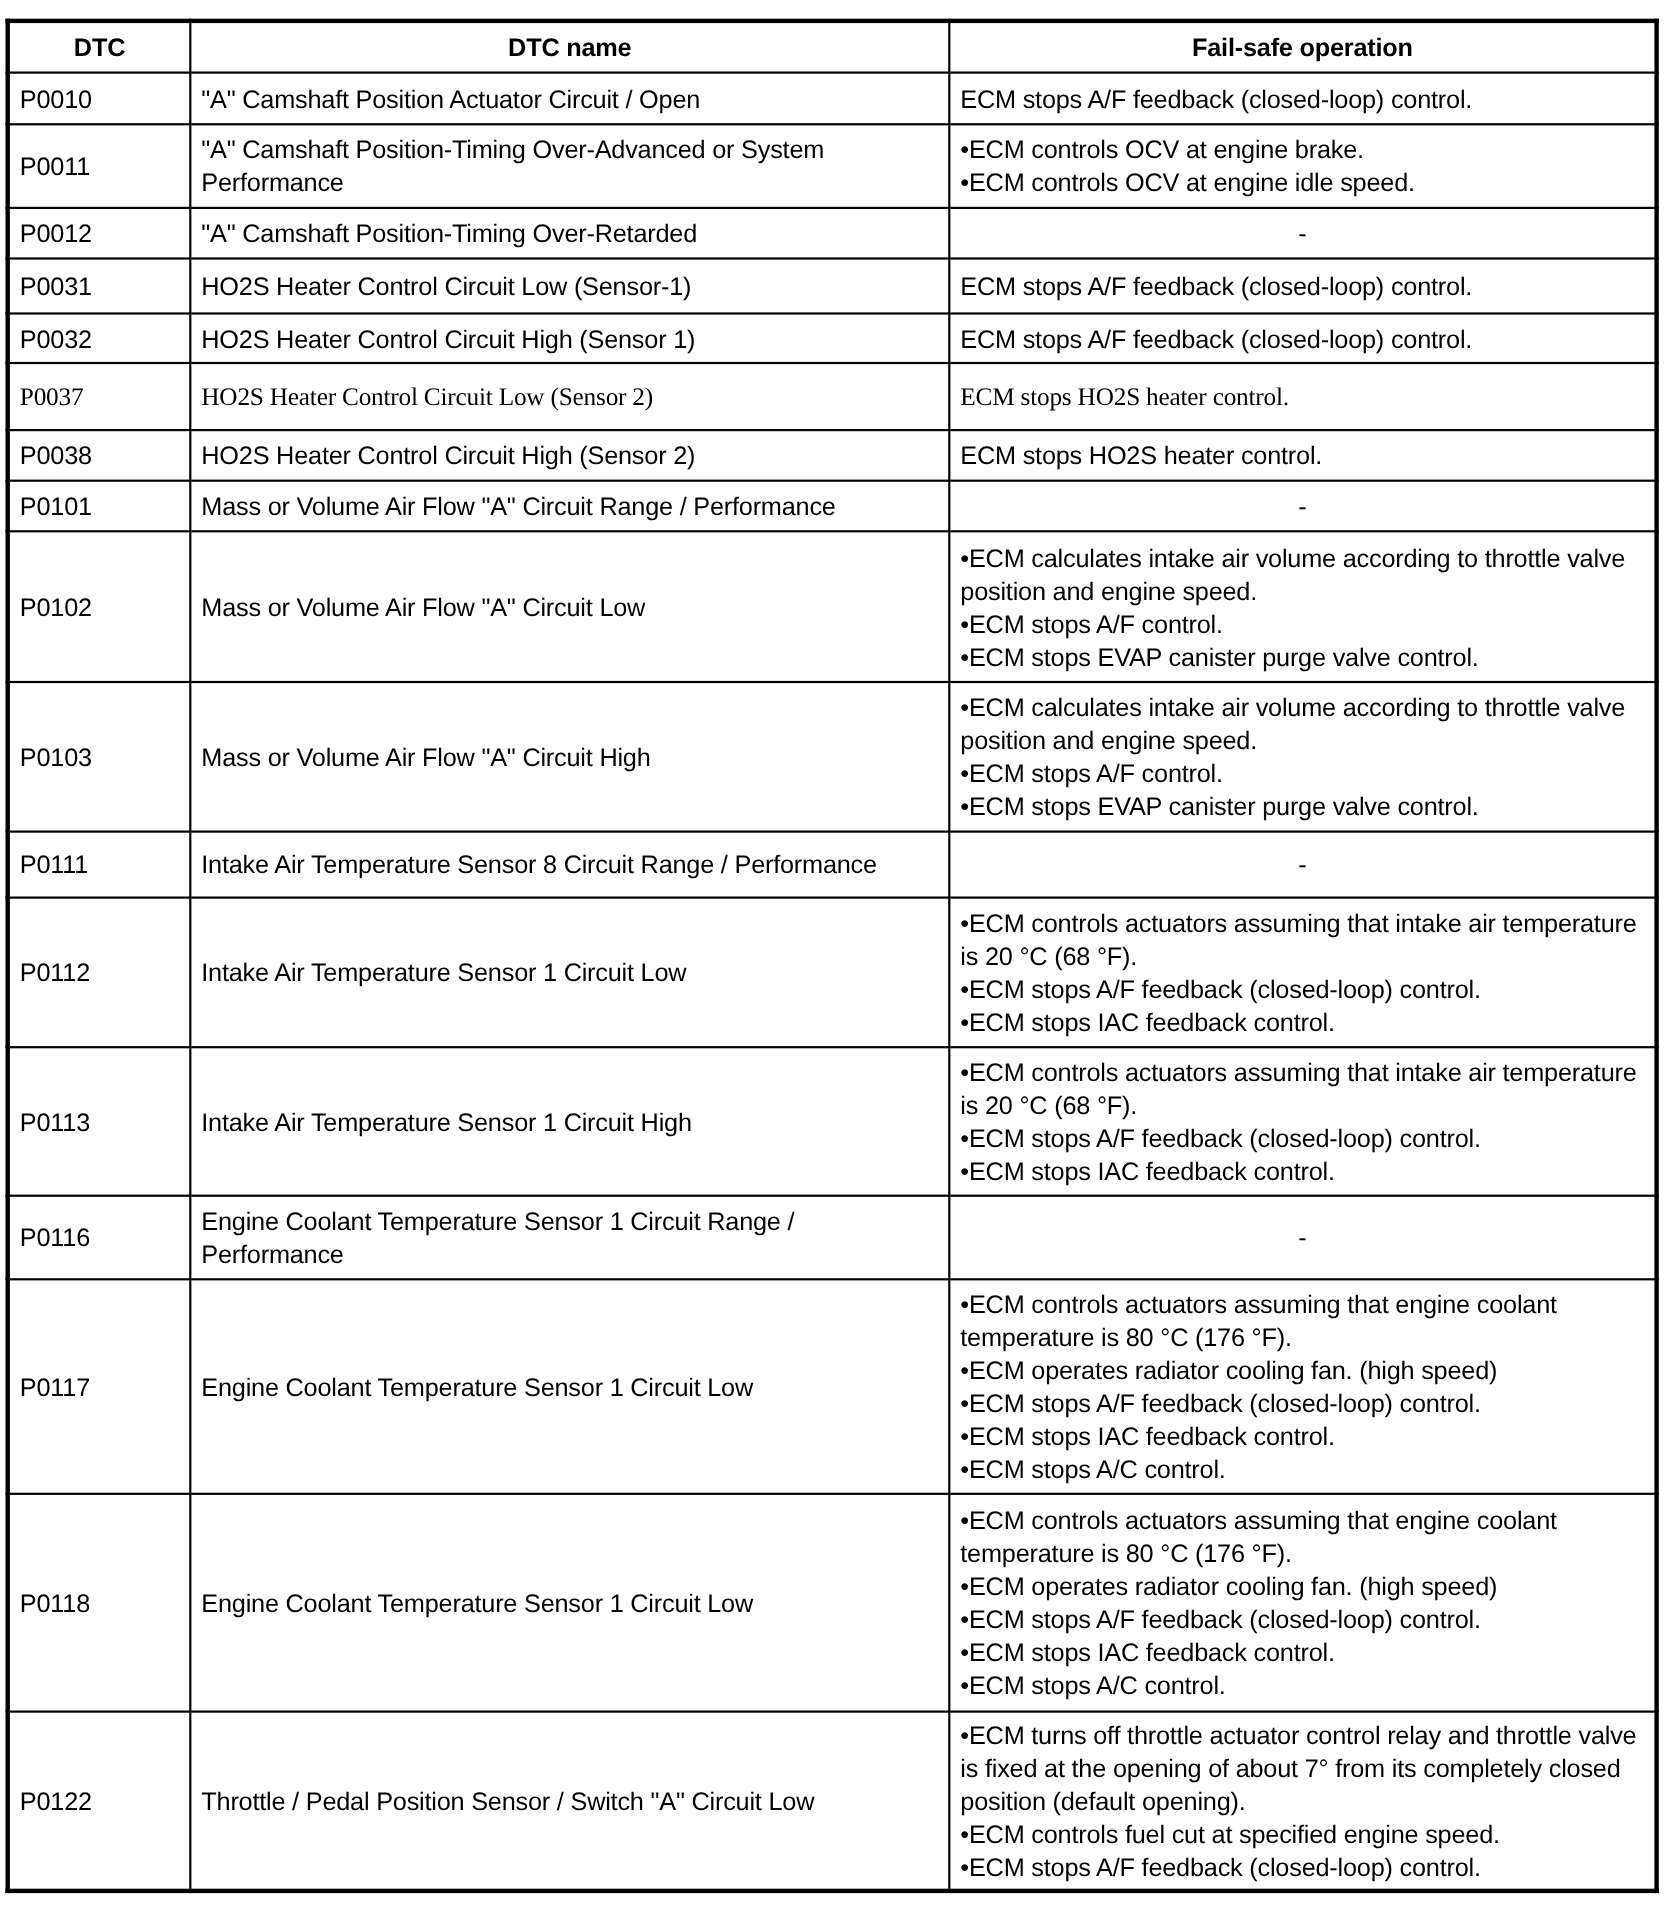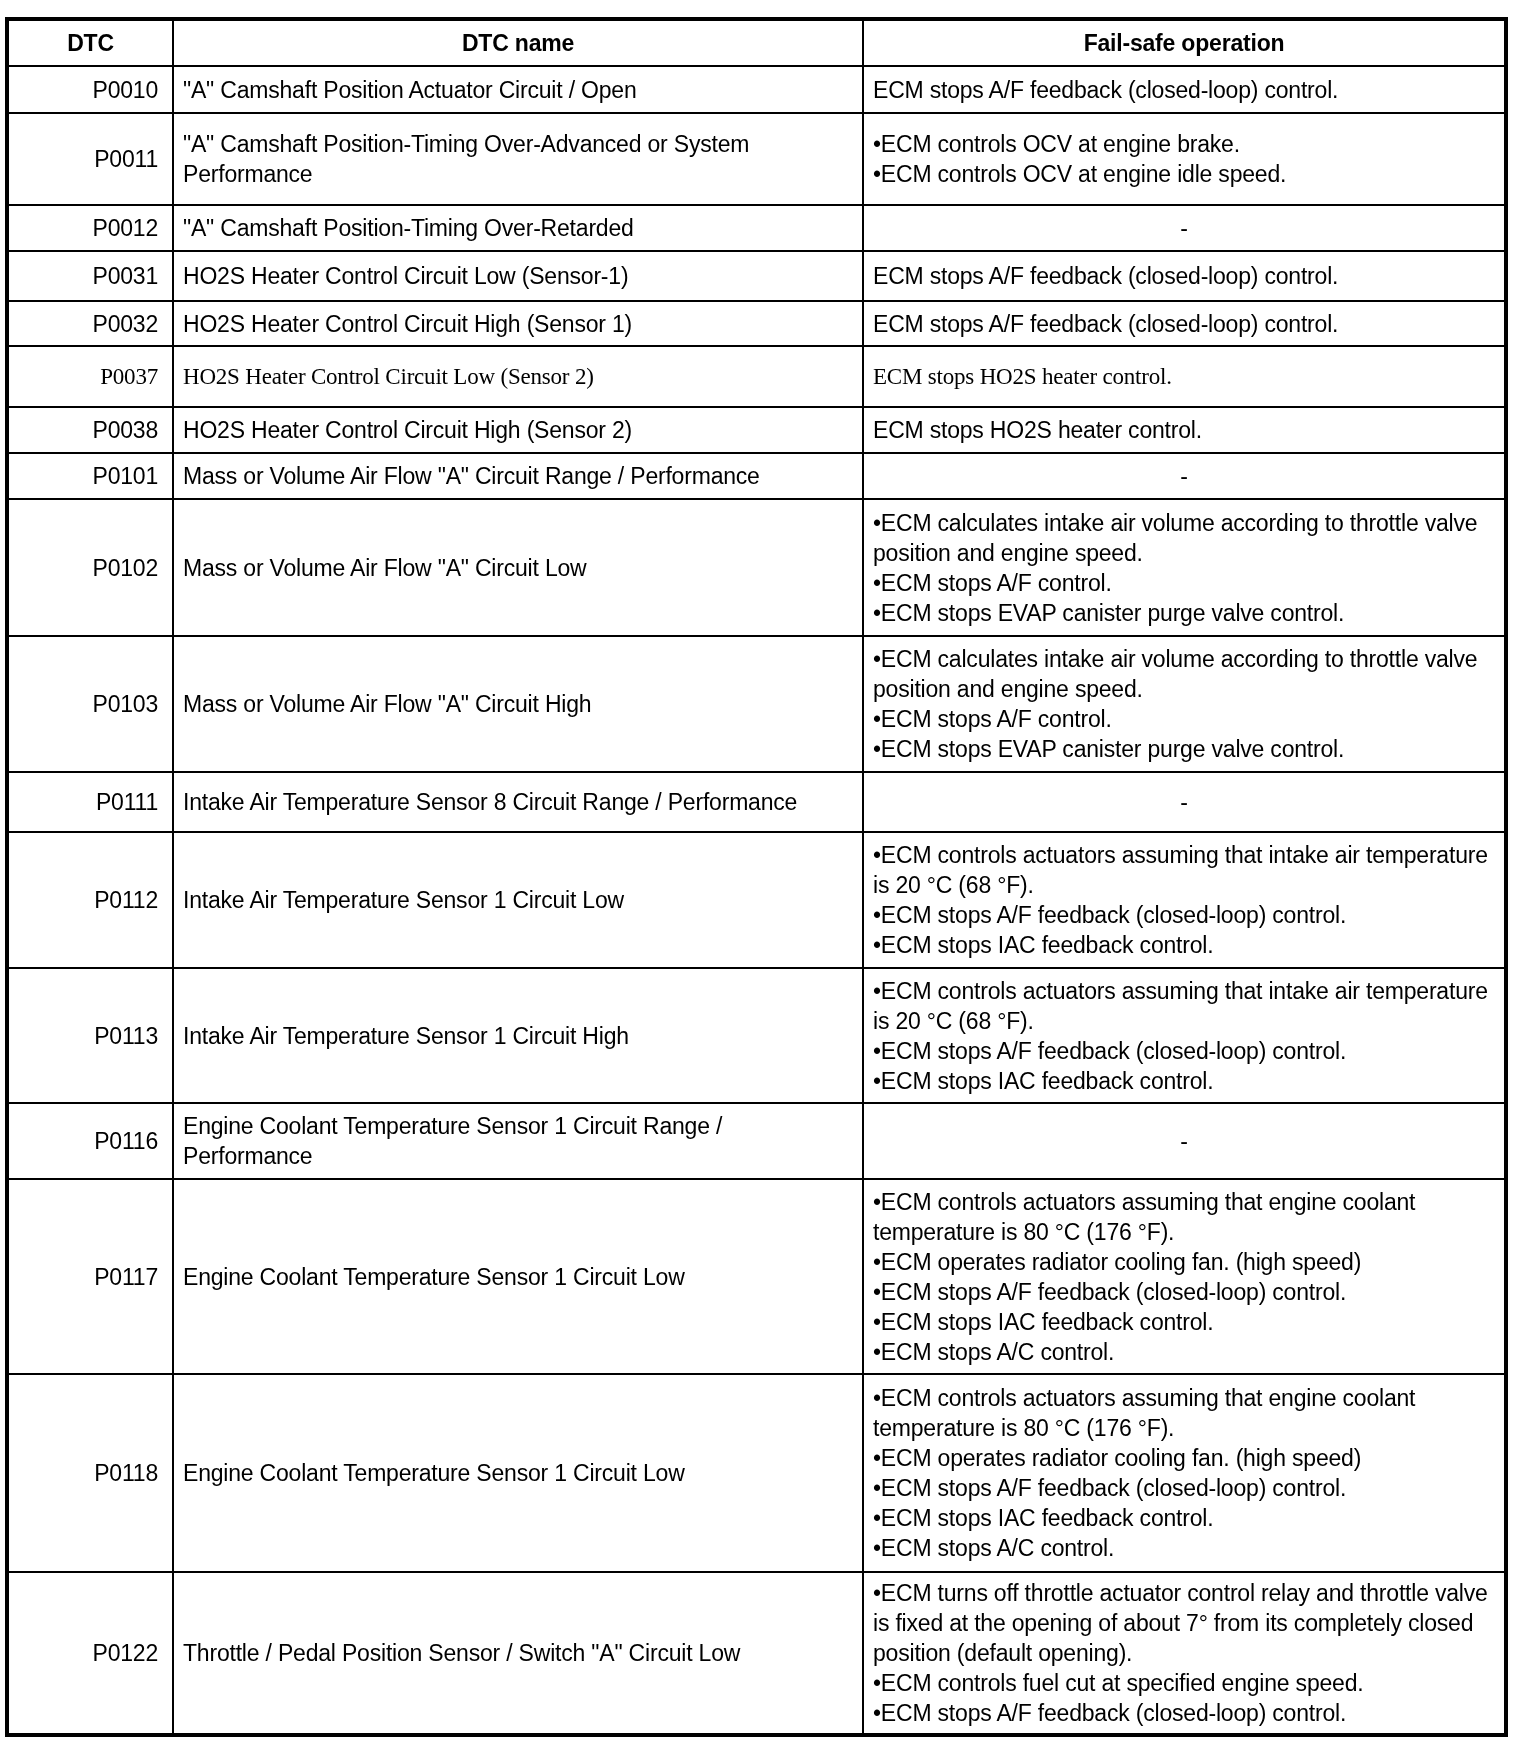--- a/index.html
+++ b/index.html
@@ -38,21 +38,21 @@
       text-align: left;
       font-weight: normal;
       letter-spacing: -0.2px;
     }
     .dtc-table th {
       font-weight: bold;
       text-align: center;
       height: 44px;
     }
     .dtc-table td.code {
-      text-align: right;
+      text-align: left;
       padding-right: 14px;
     }
     .dtc-table td.failsafe.dash {
       text-align: center;
     }
     .fs-line {
       display: block;
     }
   </style>
 </head>
@@ -72,21 +72,21 @@
     </tr>
   </thead>
   <tbody id="dtc-body">
       <tr style="height: 47px;">
         <td class="code">P0010</td>
         <td class="name">"A" Camshaft Position Actuator Circuit / Open</td>
         <td class="failsafe">
           <span class="fs-line">ECM stops A/F feedback (closed-loop) control.</span>
         </td>
       </tr>
-      <tr style="height: 92px;">
+      <tr style="height: 76px;">
         <td class="code">P0011</td>
         <td class="name">"A" Camshaft Position-Timing Over-Advanced or System Performance</td>
         <td class="failsafe">
           <span class="fs-line">•ECM controls OCV at engine brake.</span>
           <span class="fs-line">•ECM controls OCV at engine idle speed.</span>
         </td>
       </tr>
       <tr style="height: 46px;">
         <td class="code">P0012</td>
         <td class="name">"A" Camshaft Position-Timing Over-Retarded</td>

